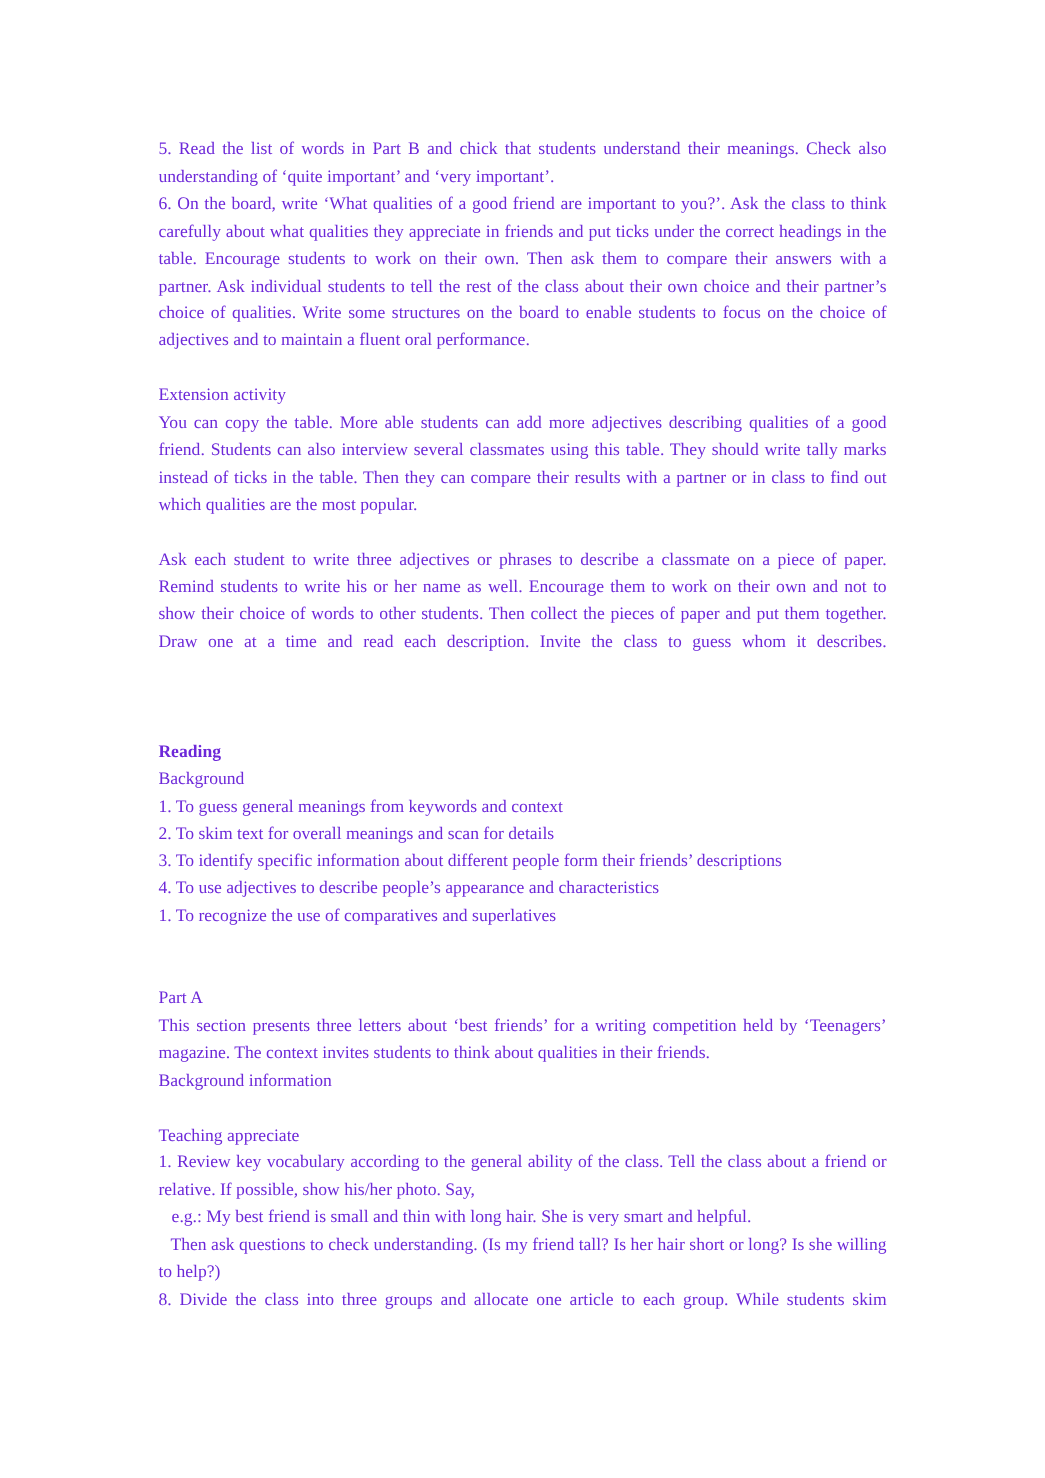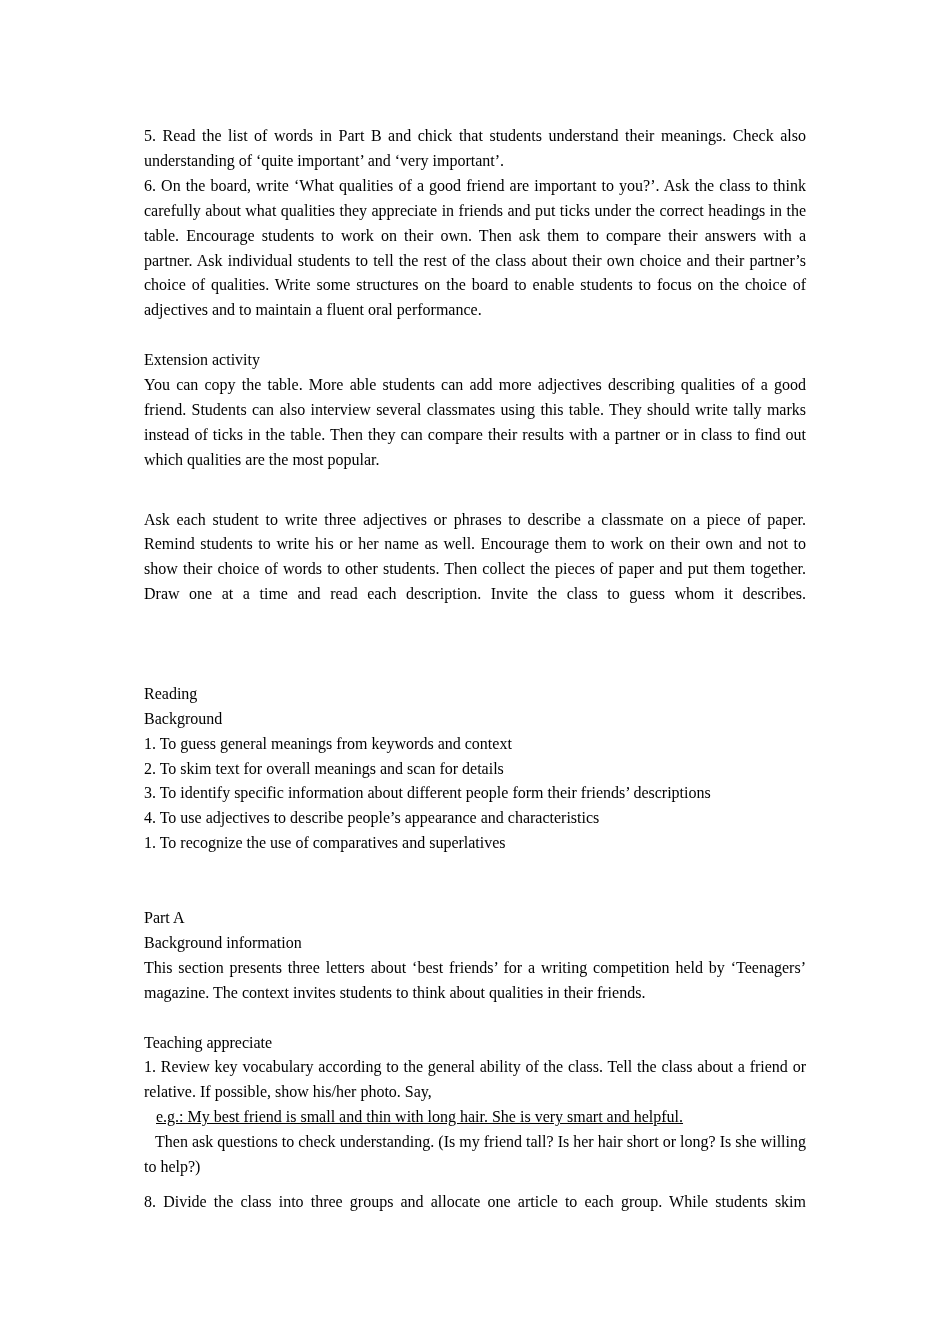--- a/index.html
+++ b/index.html
@@ -1,26 +1,26 @@
 <!DOCTYPE html>
 <html><head>
   <meta charset="utf-8">
   <style>
     html, body { margin: 0; padding: 0; background: #ffffff; }
     body { width: 950px; height: 1344px; position: relative; overflow: hidden; }
     .page {
       position: absolute; left: 144px; top: 124px; width: 662px;
       font-family: "Liberation Serif", "DejaVu Serif", serif;
-      font-size: 16px; line-height: 24.9px; color: #000000;
+      font-size: 16px; line-height: 24.9px; color: #6d28d9;
     }
     .p { margin: 0; text-align: justify; }
-    .p.full { text-align-last: justify; margin-top: 10px; }
+    .p.full { text-align-last: justify; }
     .blank { height: 24.9px; }
-    .bold { font-weight: normal; }
-    .indent1 { padding-left: 12px; text-decoration: underline; }
+    .bold { font-weight: bold; }
+    .indent1 { padding-left: 12px; }
   </style>
 </head>
 <body>
 
 <div class="page">
   <p class="p">5. Read the list of words in Part B and chick that students understand their meanings. Check also understanding of ‘quite important’ and ‘very important’.</p>
   <p class="p">6. On the board, write ‘What qualities of a good friend are important to you?’. Ask the class to think carefully about what qualities they appreciate in friends and put ticks under the correct headings in the table. Encourage students to work on their own. Then ask them to compare their answers with a partner. Ask individual students to tell the rest of the class about their own choice and their partner’s choice of qualities. Write some structures on the board to enable students to focus on the choice of adjectives and to maintain a fluent oral performance.</p>
 
   <div class="blank"></div>
 
@@ -40,22 +40,22 @@
   <p class="p">1. To guess general meanings from keywords and context</p>
   <p class="p">2. To skim text for overall meanings and scan for details</p>
   <p class="p">3. To identify specific information about different people form their friends’ descriptions</p>
   <p class="p">4. To use adjectives to describe people’s appearance and characteristics</p>
   <p class="p">1. To recognize the use of comparatives and superlatives</p>
 
   <div class="blank"></div>
   <div class="blank"></div>
 
   <p class="p">Part A</p>
+  <p class="p">This section presents three letters about ‘best friends’ for a writing competition held by ‘Teenagers’ magazine. The context invites students to think about qualities in their friends.</p>
   <p class="p">Background information</p>
-  <p class="p">This section presents three letters about ‘best friends’ for a writing competition held by ‘Teenagers’ magazine. The context invites students to think about qualities in their friends.</p>
 
   <div class="blank"></div>
 
   <p class="p">Teaching appreciate</p>
   <p class="p">1. Review key vocabulary according to the general ability of the class. Tell the class about a friend or relative. If possible, show his/her photo. Say,</p>
   <p class="p indent1">e.g.: My best friend is small and thin with long hair. She is very smart and helpful.</p>
   <p class="p"><span style="padding-left:11px"></span><span>Then ask questions to check understanding. (Is my friend tall? Is her hair short or long? Is she willing to help?)</span></p>
   <p class="p full">8. Divide the class into three groups and allocate one article to each group. While students skim</p>
 </div>
 

